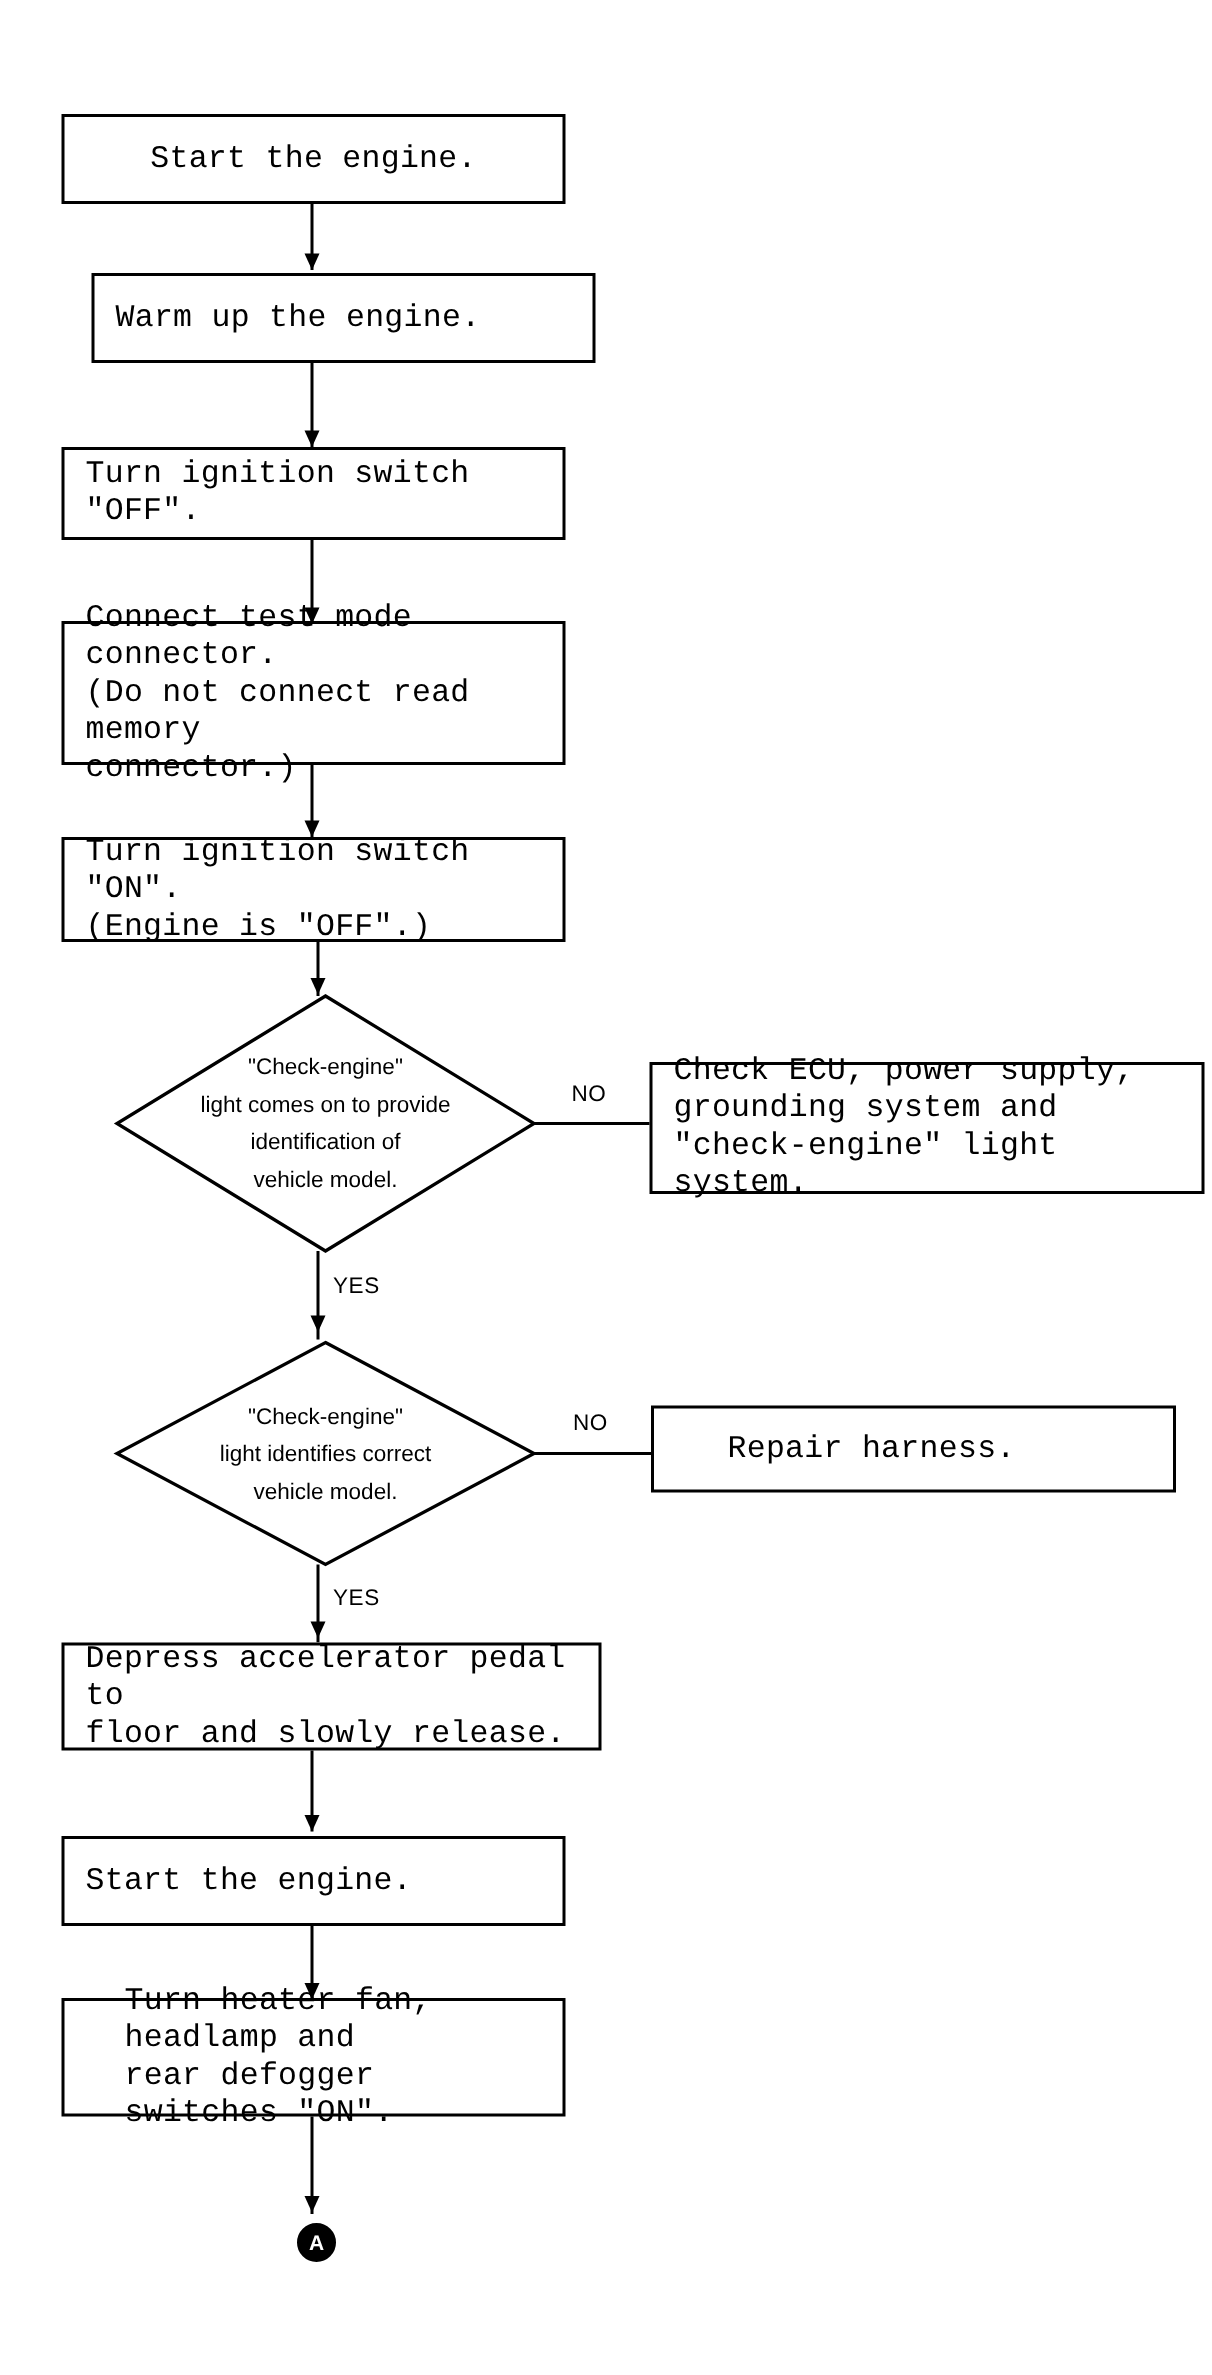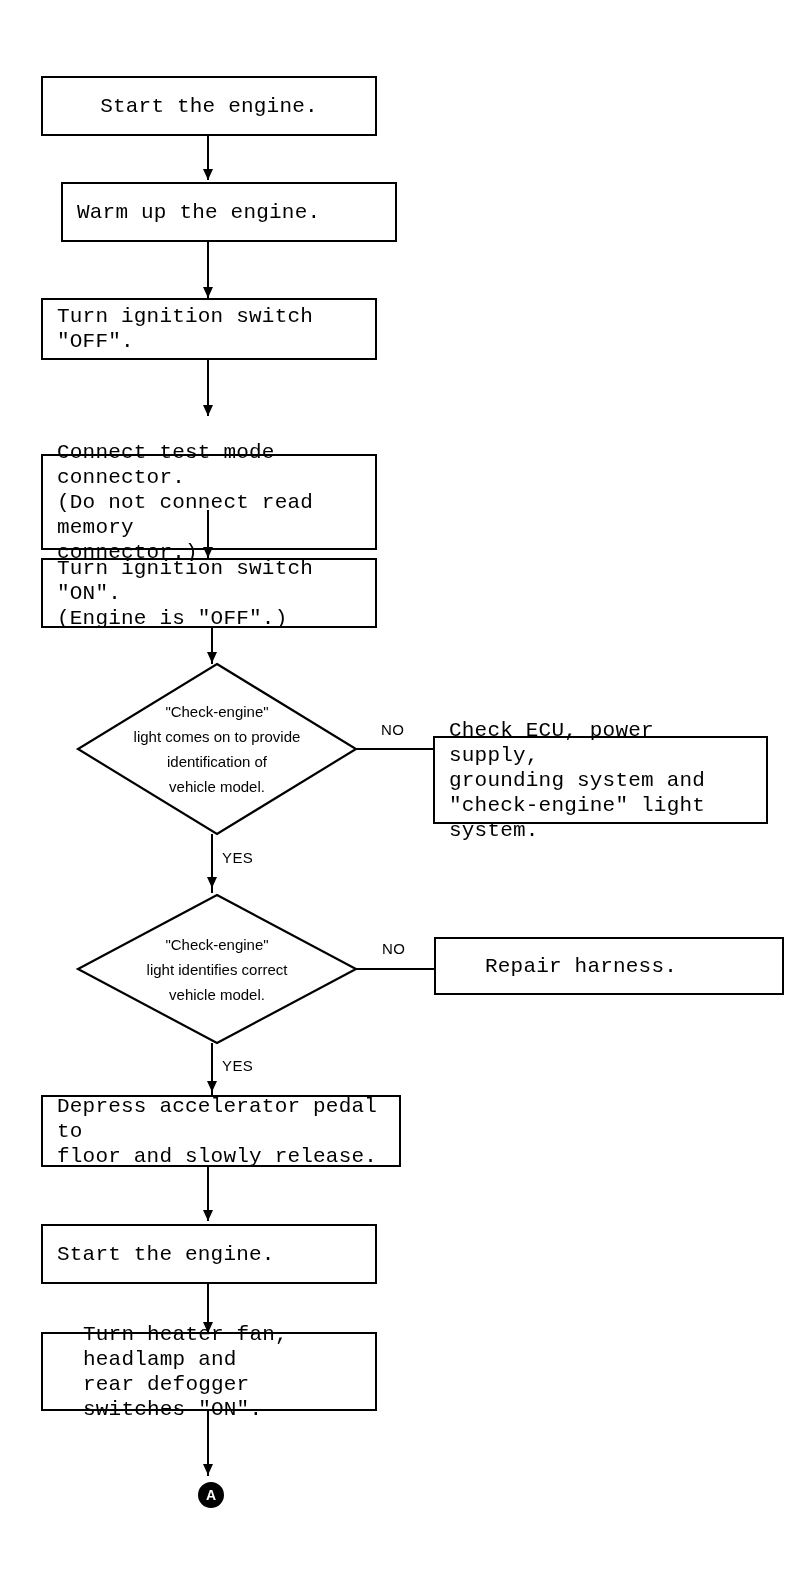--- a/index.html
+++ b/index.html
@@ -132,21 +132,21 @@
   </div>
   <div class="vline" style="left:207px; top:242px; height:56px;"></div>
   <div class="arrow-down" style="left:203px; top:287px;"></div>
 
   <div class="node-box left" style="left:41px; top:298px; width:336px; height:62px;">
     <div class="txt">Turn ignition switch "OFF".</div>
   </div>
   <div class="vline" style="left:207px; top:360px; height:56px;"></div>
   <div class="arrow-down" style="left:203px; top:405px;"></div>
 
-  <div class="node-box left" style="left:41px; top:414px; width:336px; height:96px;margin-top:40px;">
+  <div class="node-box left" style="left:41px; top:414px; width:336px; height:96px;">
     <div class="txt">Connect test mode connector.
 (Do not connect read memory
 connector.)</div>
   </div>
   <div class="vline" style="left:207px; top:510px; height:48px;"></div>
   <div class="arrow-down" style="left:203px; top:547px;"></div>
 
   <div class="node-box left" style="left:41px; top:558px; width:336px; height:70px;">
     <div class="txt">Turn ignition switch "ON".
 (Engine is "OFF".)</div>
@@ -160,21 +160,21 @@
     </svg>
     <div class="dtext">"Check-engine"
 light comes on to provide
 identification of
 vehicle model.</div>
   </div>
 
   <div class="hline" style="left:356px; top:748px; width:79px;"></div>
   <div class="branch-label" style="left:381px; top:722px;">NO</div>
 
-  <div class="node-box left" style="left:433px; top:736px; width:335px; height:88px;">
+  <div class="node-box left" style="left:433px; top:708px; width:370px; height:88px;">
     <div class="txt">Check ECU, power supply,
 grounding system and
 "check-engine" light system.</div>
   </div>
 
   <div class="vline" style="left:211px; top:834px; height:59px;"></div>
   <div class="arrow-down" style="left:207px; top:877px;"></div>
   <div class="branch-label" style="left:222px; top:850px;">YES</div>
 
   <div class="diamond-wrap" style="left:76px; top:893px; width:282px; height:152px;">

